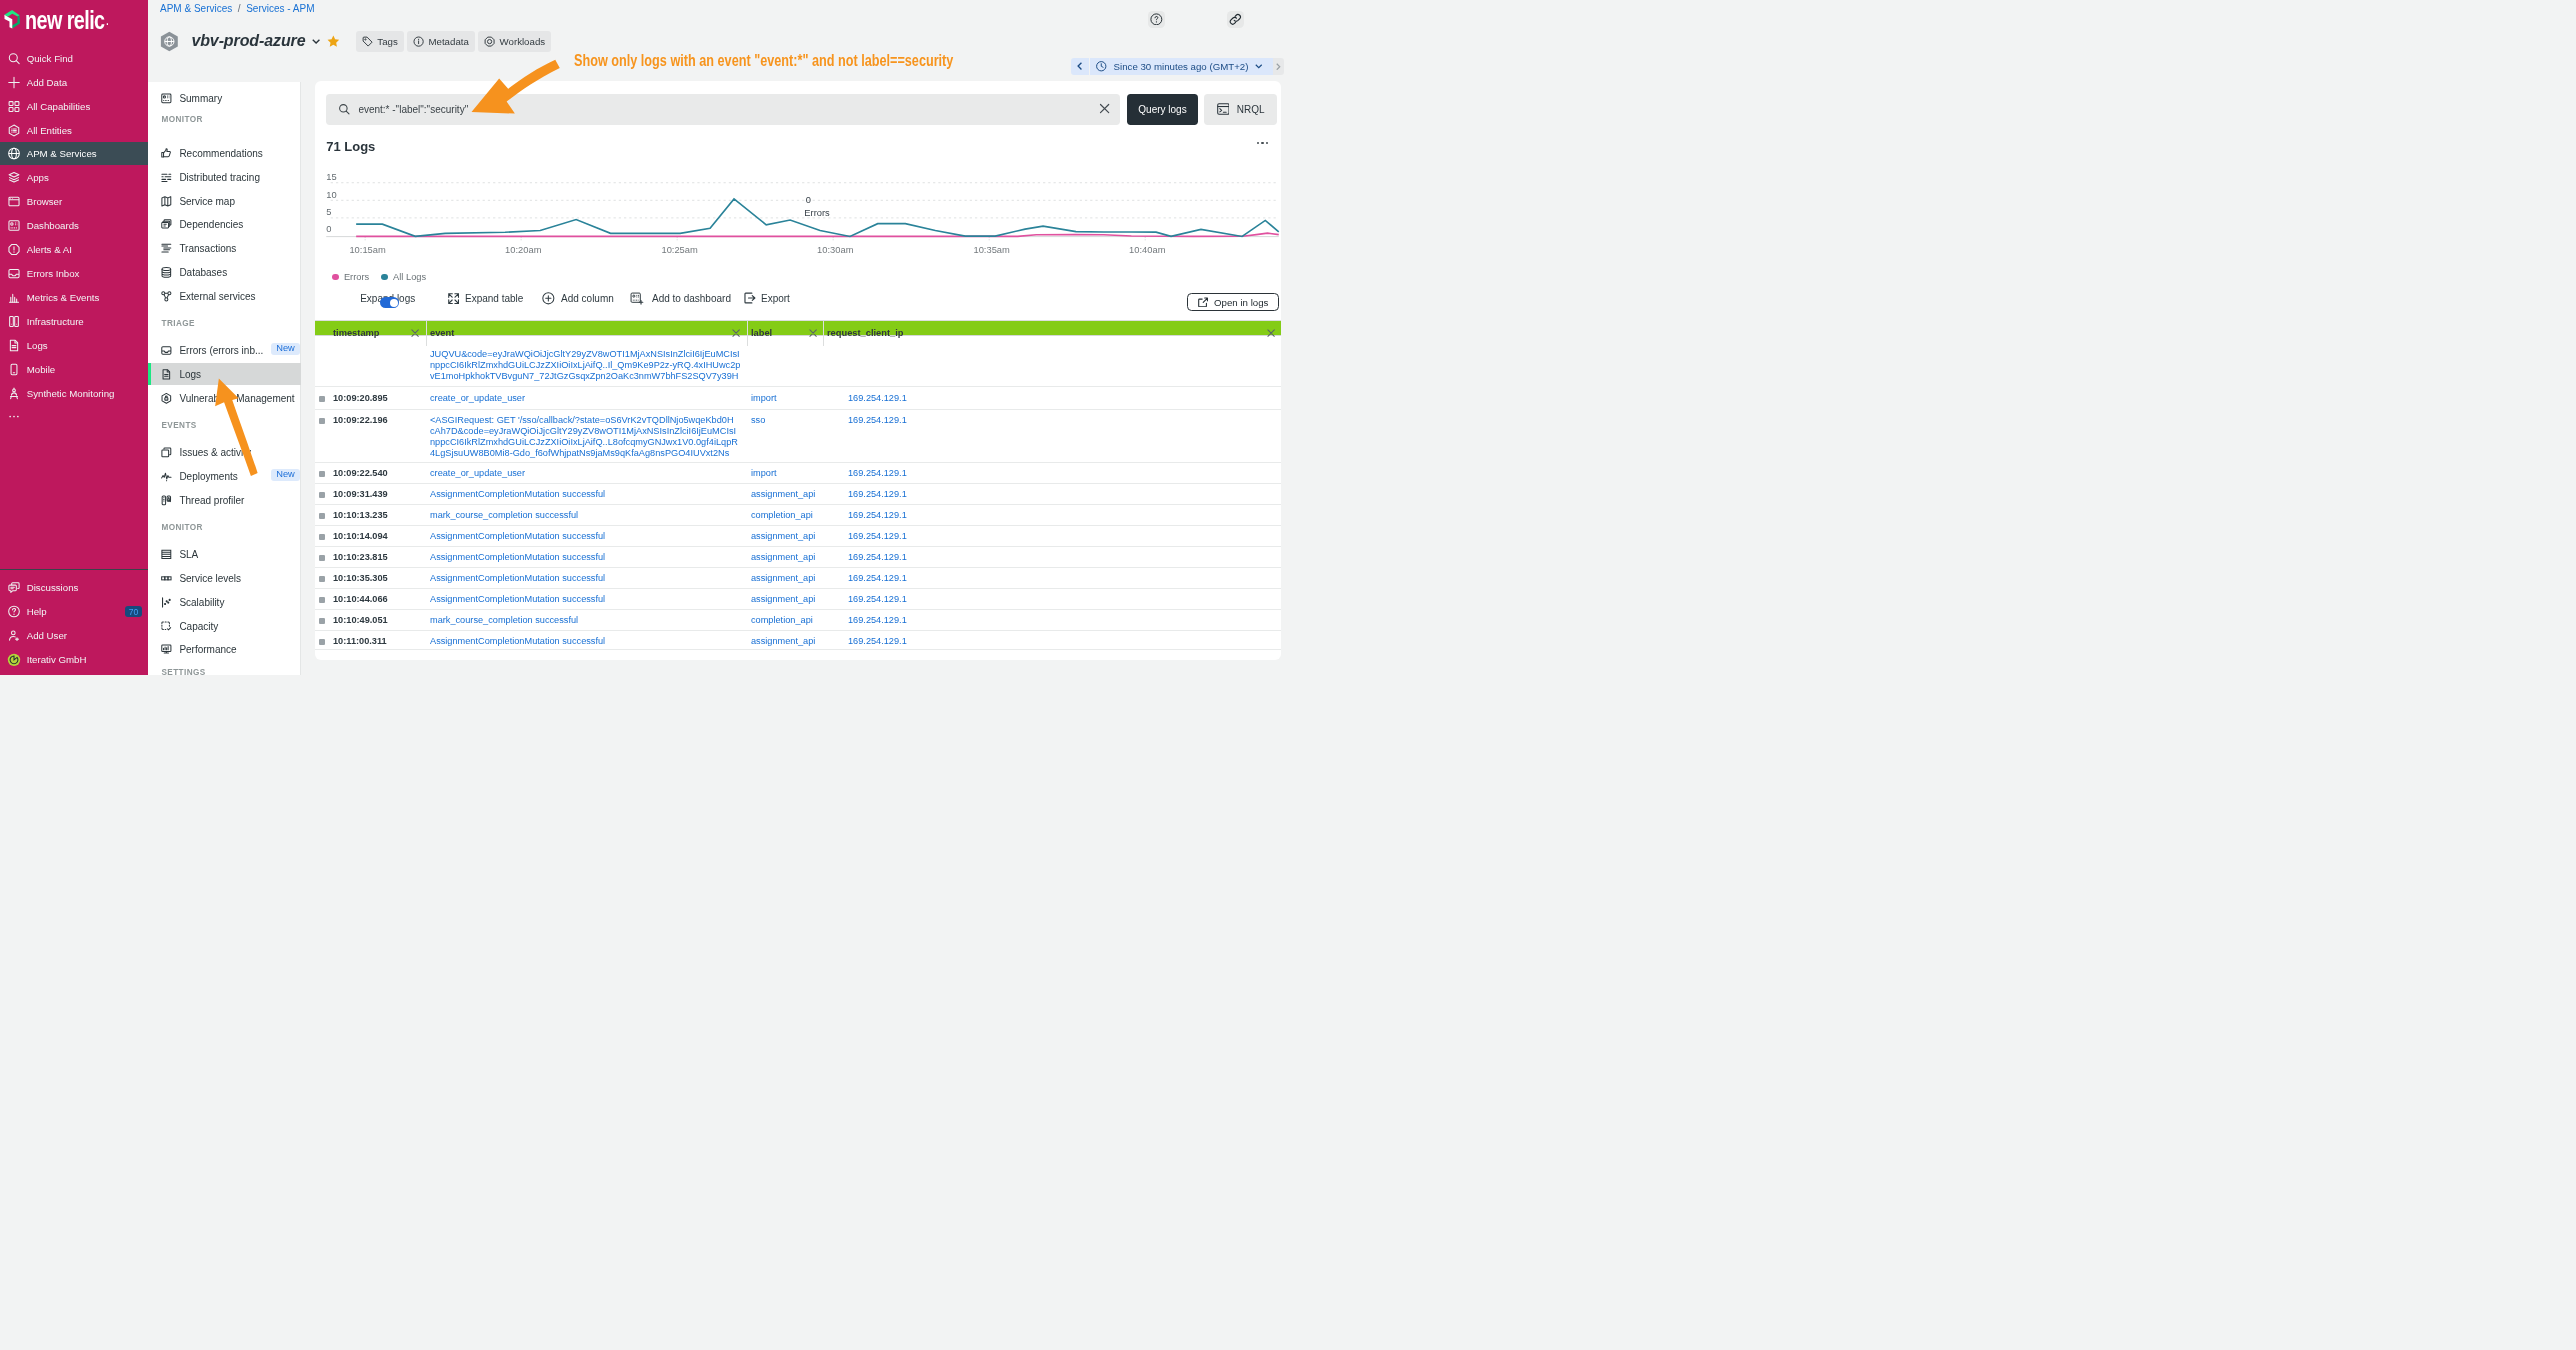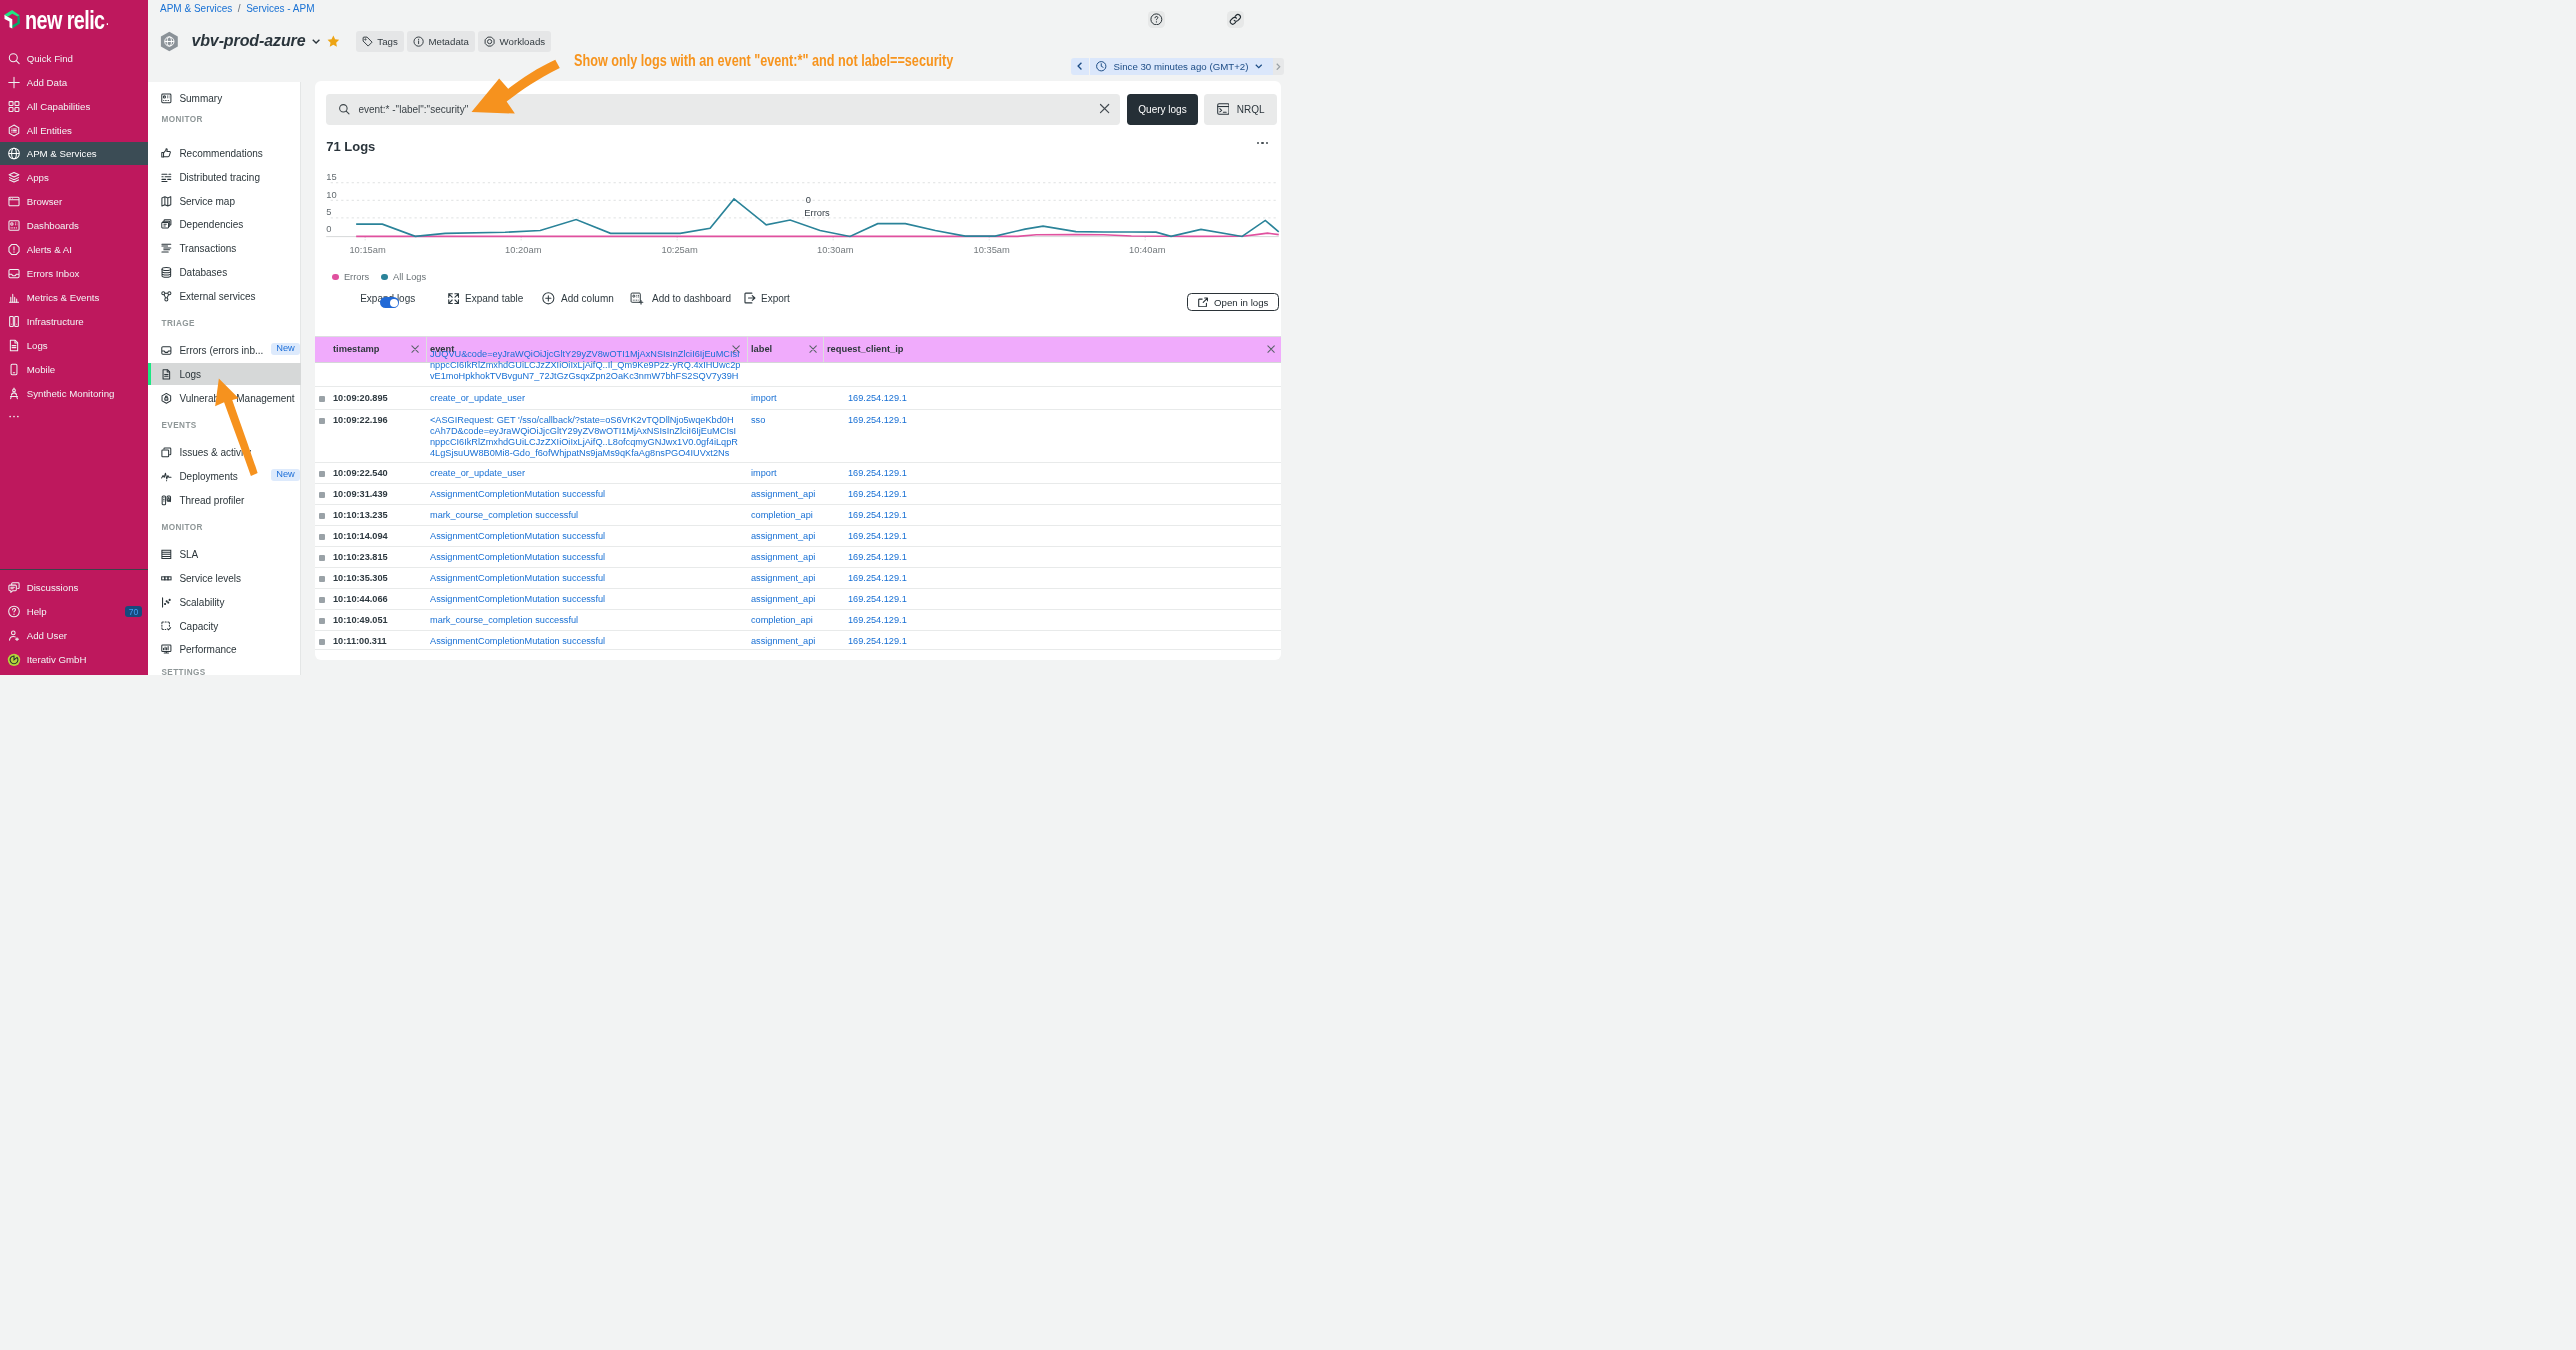--- a/index.html
+++ b/index.html
@@ -31,21 +31,21 @@
 .tp-left{width:18px;height:17px;background:#dbe7fb;border-radius:3px 0 0 3px;margin-right:0.7px;display:flex;align-items:center;justify-content:center;}
 .tp-main{width:183px;height:17px;background:#dbe7fb;display:flex;align-items:center;padding-left:6.7px;color:#1c4c85;font-size:9.7px;box-sizing:border-box;}
 .tp-right{width:10.5px;height:17px;background:#e7e8e9;border-radius:0 3px 3px 0;margin-left:0.7px;display:flex;align-items:center;justify-content:center;}
 #panel{position:absolute;left:315px;top:81px;width:966px;height:579px;background:#ffffff;border-radius:6px;z-index:1;}
 #searchbox{position:absolute;left:11.2px;top:12.7px;width:794px;height:31px;background:#e9eaea;border-radius:3.7px;display:flex;align-items:center;}
 #qlbtn{position:absolute;left:812px;top:12.7px;width:71px;height:31px;background:#252f36;border-radius:3.7px;color:#fff;font-size:10px;display:flex;align-items:center;justify-content:center;}
 #nrqlbtn{position:absolute;left:889px;top:12.7px;width:73px;height:31px;background:#e9eaea;border-radius:3.7px;color:#2b353c;font-size:10px;display:flex;align-items:center;justify-content:center;}
 #logshead{position:absolute;left:11.2px;top:58px;font-size:13px;font-weight:bold;color:#2b353c;}
 .toolbar-item{position:absolute;top:211px;height:12.7px;display:flex;align-items:center;font-size:10px;color:#2f3a40;margin-left:34px;}
 #openlogs{position:absolute;left:872px;top:212px;width:92px;height:18px;border:1.1px solid #2b3338;border-radius:4.5px;display:flex;align-items:center;justify-content:center;font-size:9.7px;color:#222b31;background:#fff;}
-.thdr{position:absolute;left:0;top:239px;width:966px;height:27px;background:#f0abfc;border-top:0.7px solid #dcdedf;border-bottom:0.7px solid #d4d7d8;margin-top:16px;}
+.thdr{position:absolute;left:0;top:239px;width:966px;height:16px;background:#84cc16;border-top:0.7px solid #dcdedf;border-bottom:0.7px solid #d4d7d8;}
 .th-sep{position:absolute;top:0;width:0.7px;height:25.4px;background:#dcdede;}
 .th-tx{position:absolute;top:6.7px;font-size:9.3px;font-weight:bold;color:#2f383d;}
 .xicon{position:absolute;top:8.2px;}
 .row{position:absolute;left:0;width:966px;border-bottom:0.7px solid #e8eaea;}
 .cell{position:absolute;font-size:9.2px;line-height:11.2px;letter-spacing:0px;}
 .c-ts{left:18px;color:#2e3940;font-weight:bold;}
 .c-ev{left:115px;width:315px;color:#176fd4;word-break:break-all;}
 .c-lb{left:436px;color:#176fd4;}
 .c-ip{left:533px;color:#176fd4;}
 .sq{position:absolute;left:3.7px;width:6px;height:6px;border-radius:1.1px;background:#9aa2a7;}

